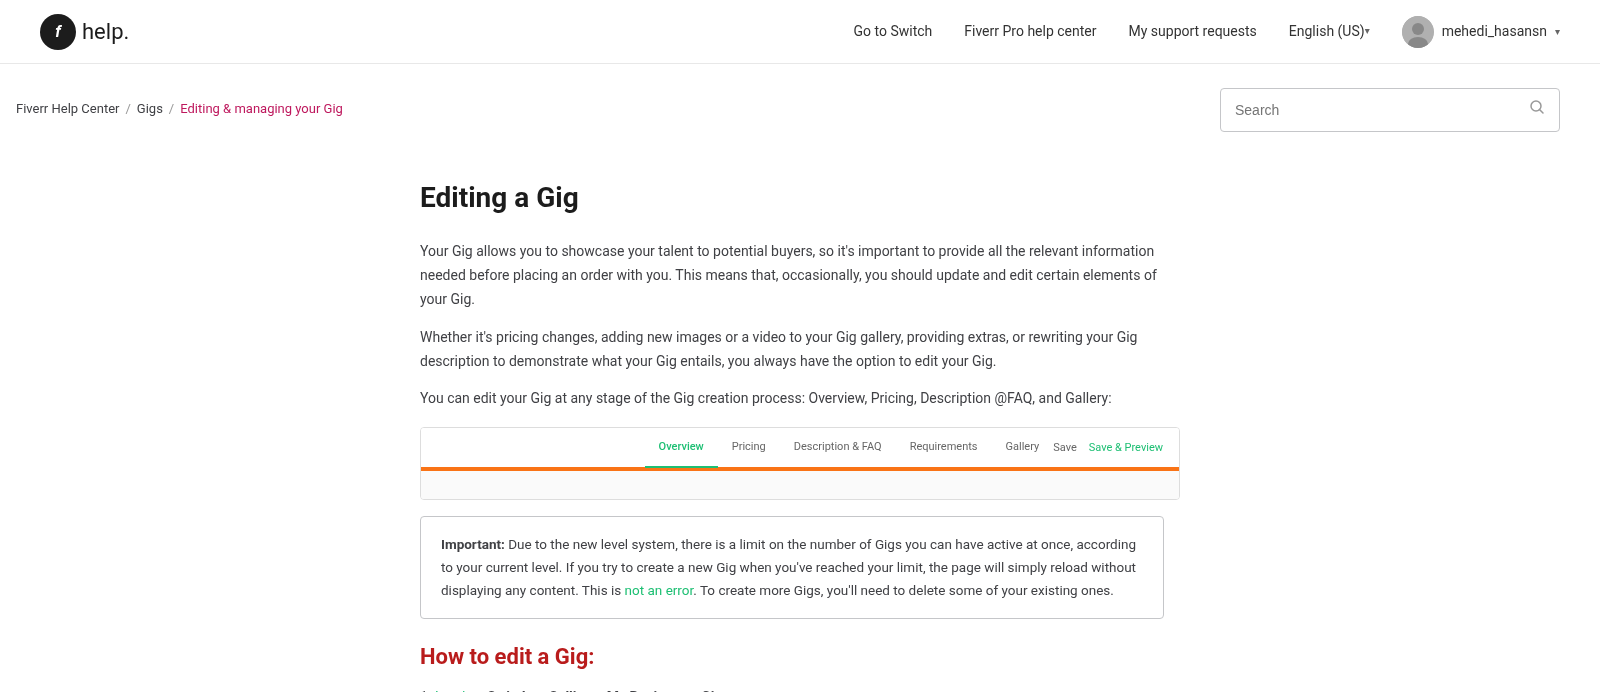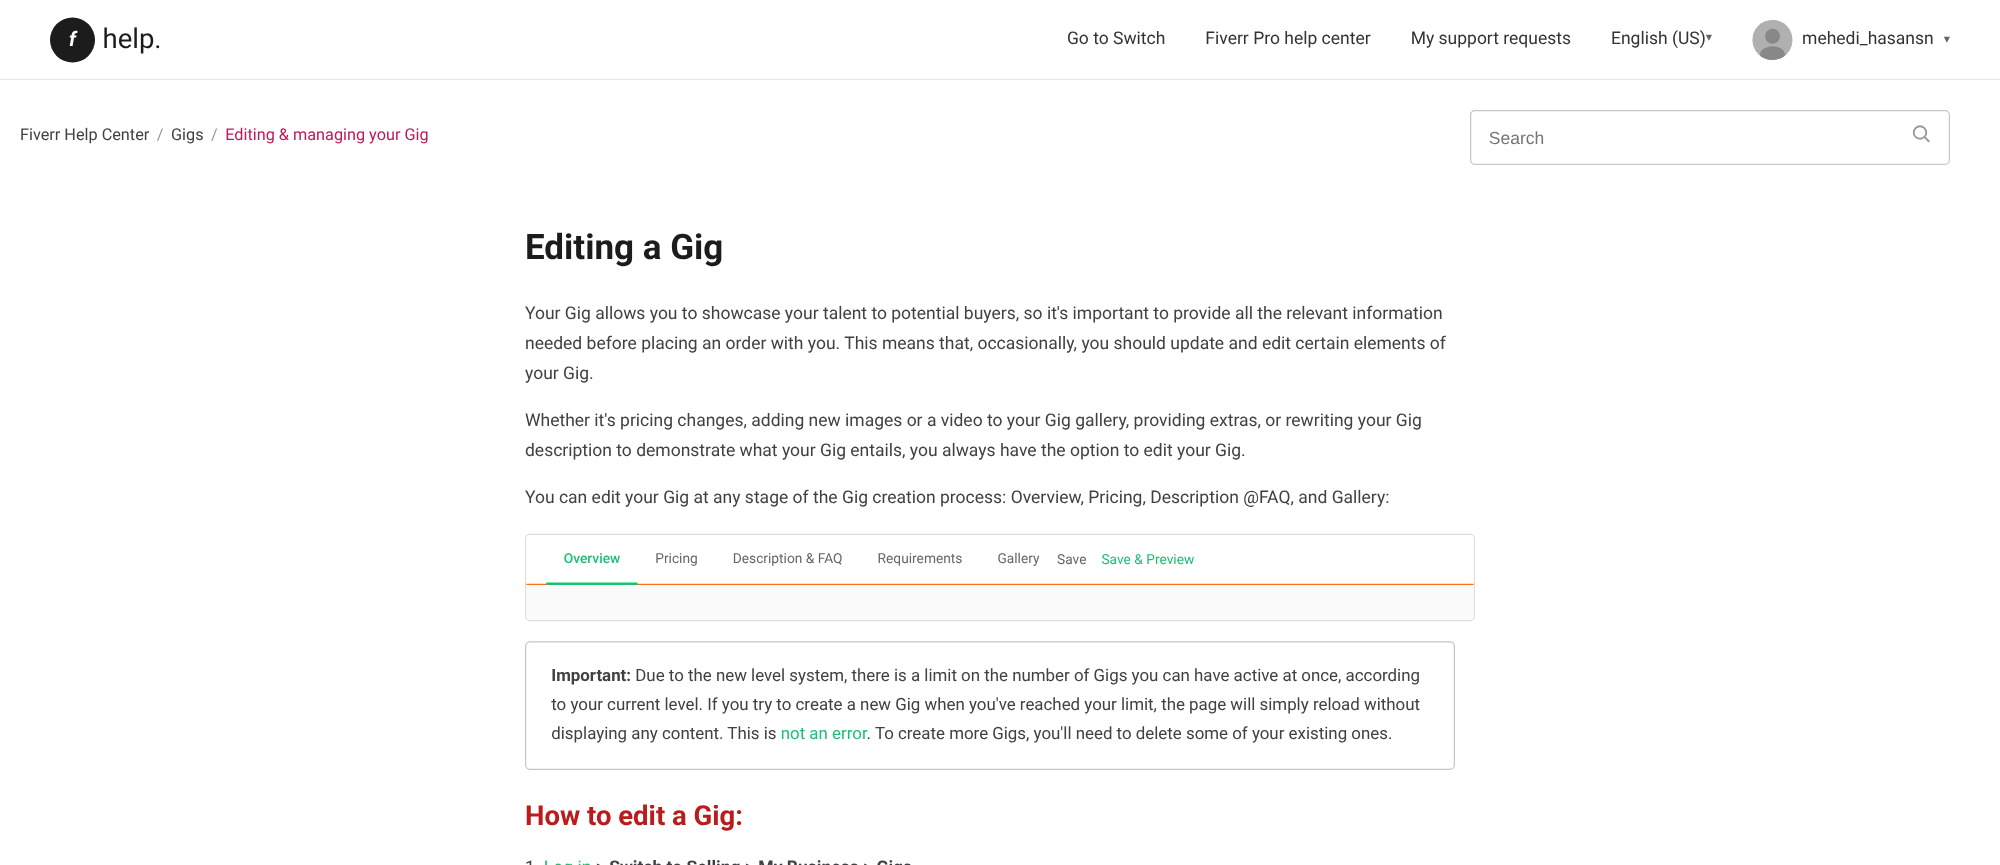--- a/index.html
+++ b/index.html
@@ -132,21 +132,21 @@
       color: #be185d;
       text-align: center;
     }
 
     .search-box {
       display: flex;
       align-items: center;
       border: 1px solid #c5c6c9;
       border-radius: 4px;
       padding: 8px 14px;
-      width: 384px;
+      width: 340px;
       background: #ffffff;
     }
 
     .search-input {
       border: none;
       outline: none;
       font-size: 14px;
       color: #333;
       flex: 1;
       background: transparent;
@@ -188,24 +188,24 @@
     .gig-ui-preview {
       border: 1px solid #ddd;
       border-radius: 4px;
       margin: 16px 0;
       overflow: hidden;
     }
 
     .gig-ui-tabs {
       display: flex;
       align-items: center;
-      border-bottom: 1px solid #f97316;
+      border-bottom: 4px solid #f97316;
       padding: 0 16px;
       background: #fff;
-      justify-content: flex-start;
+      justify-content: flex-end;
     }
 
     .gig-tabs-left {
       display: flex;
       align-items: center;
     }
 
     .gig-tab {
       padding: 10px 14px;
       font-size: 11px;

